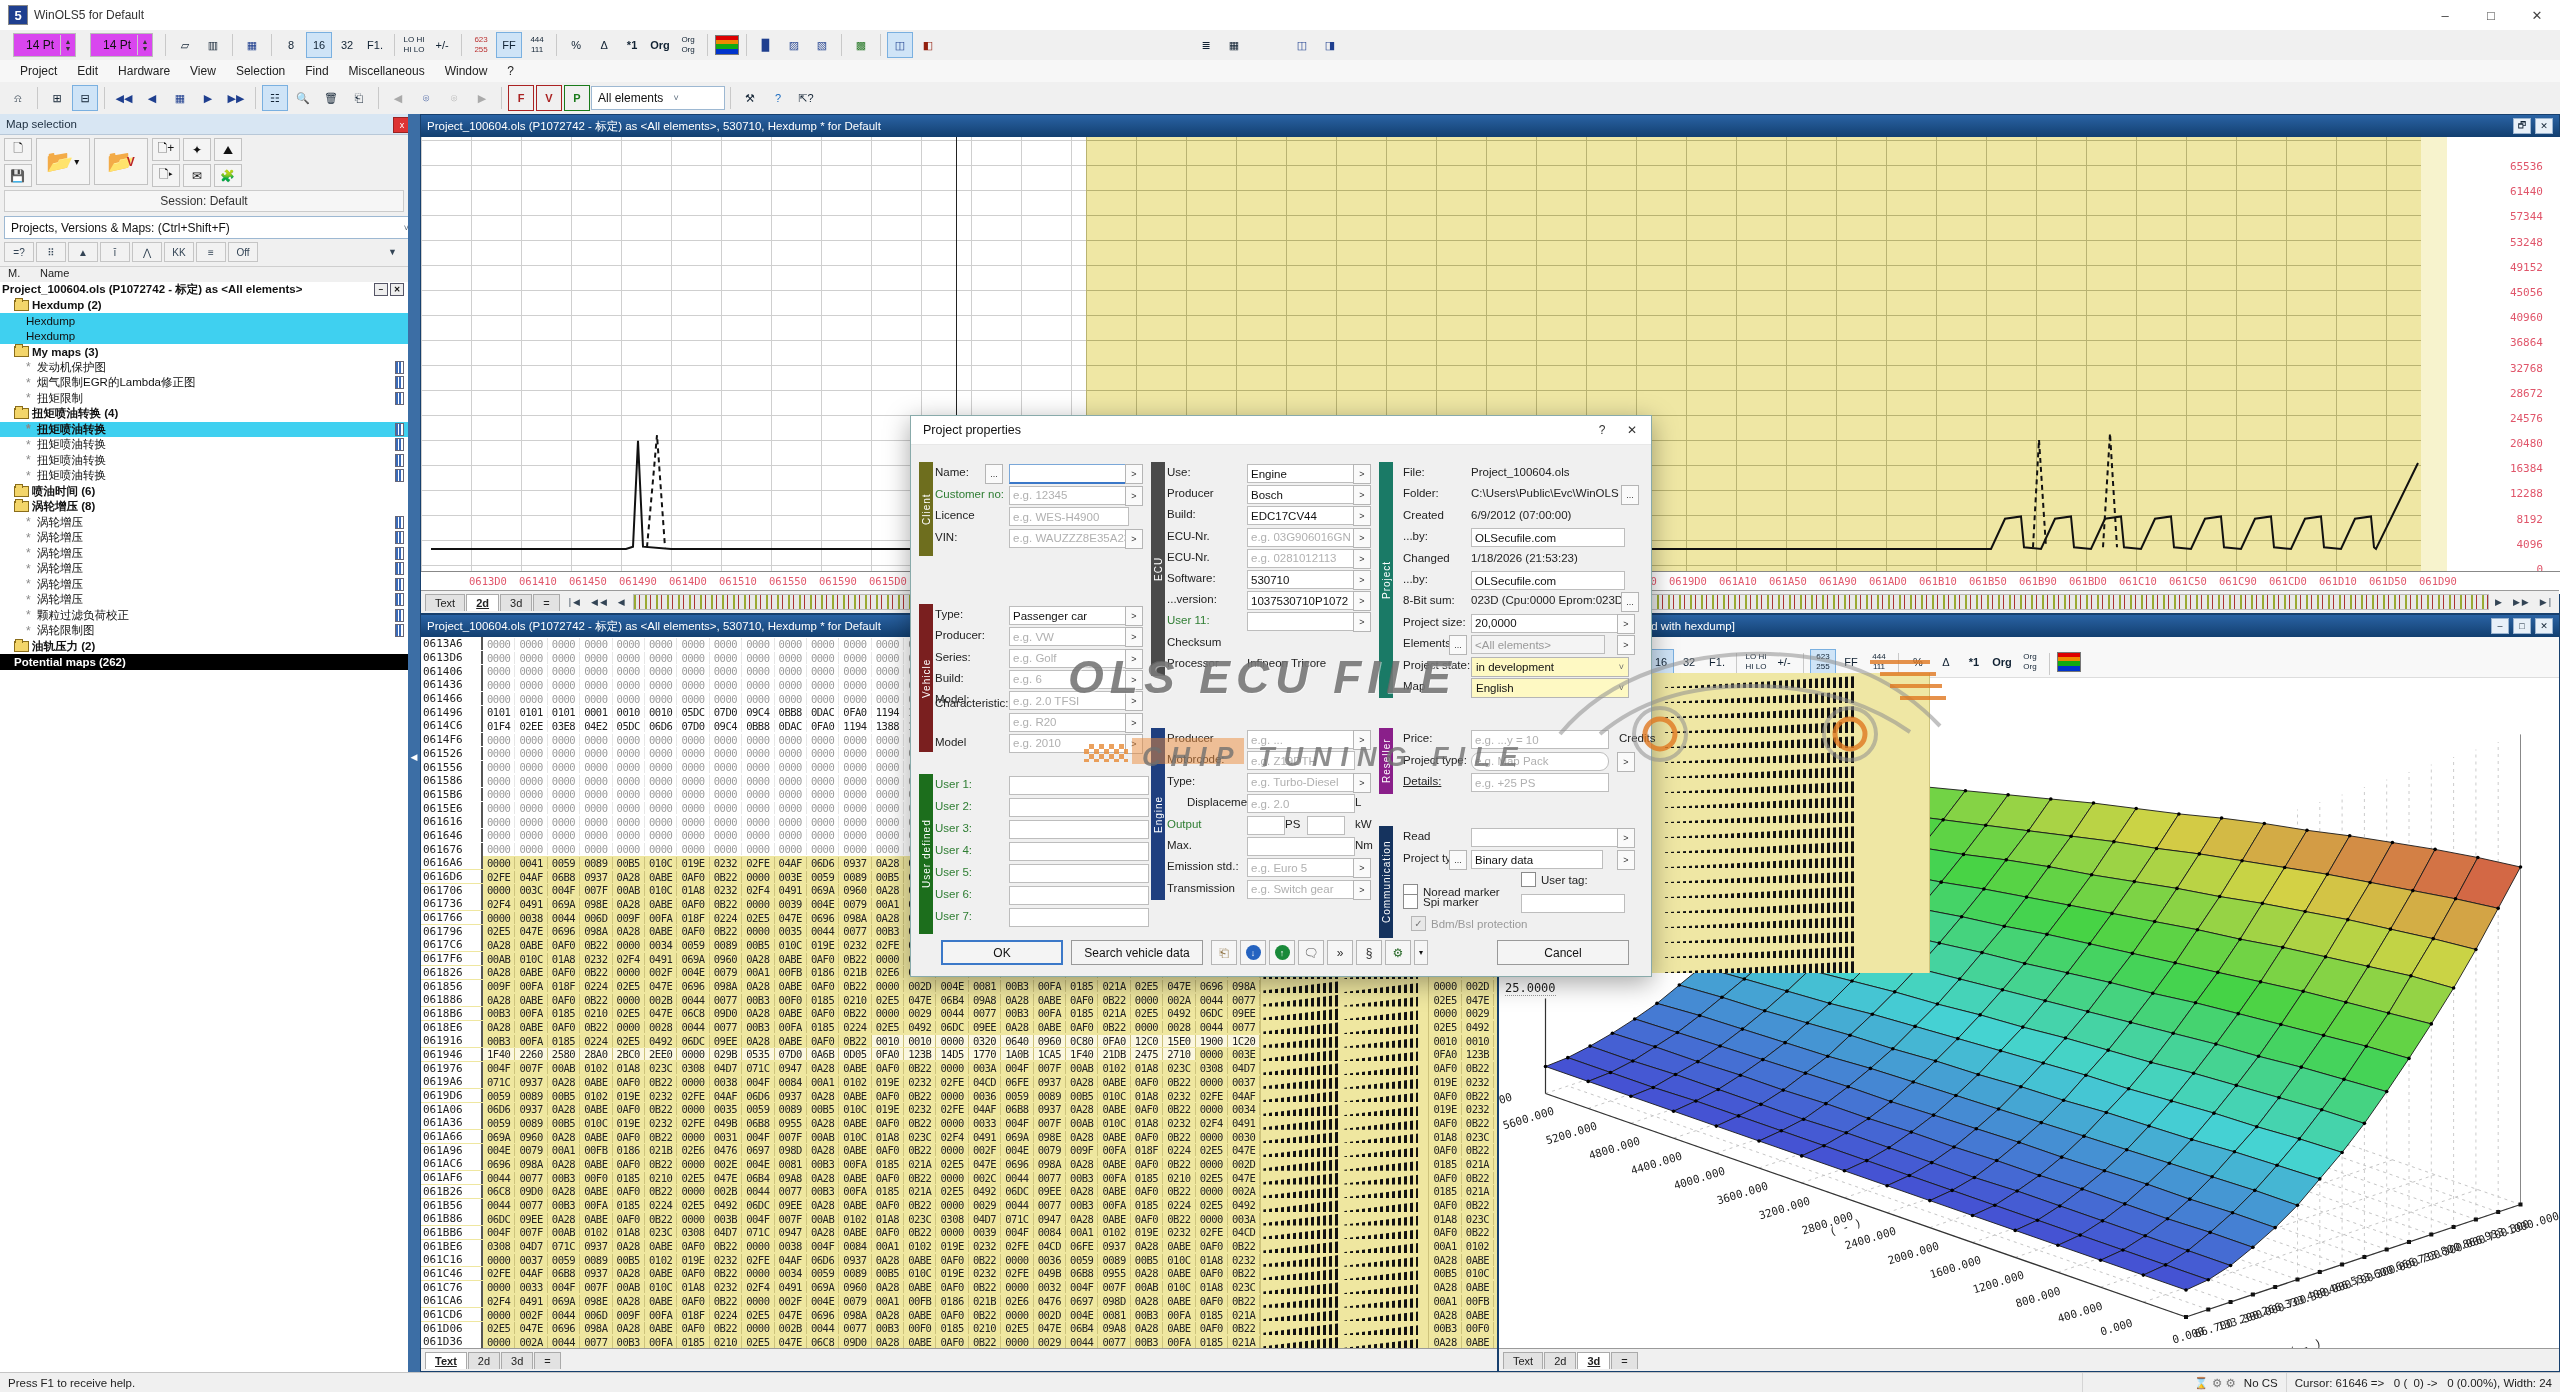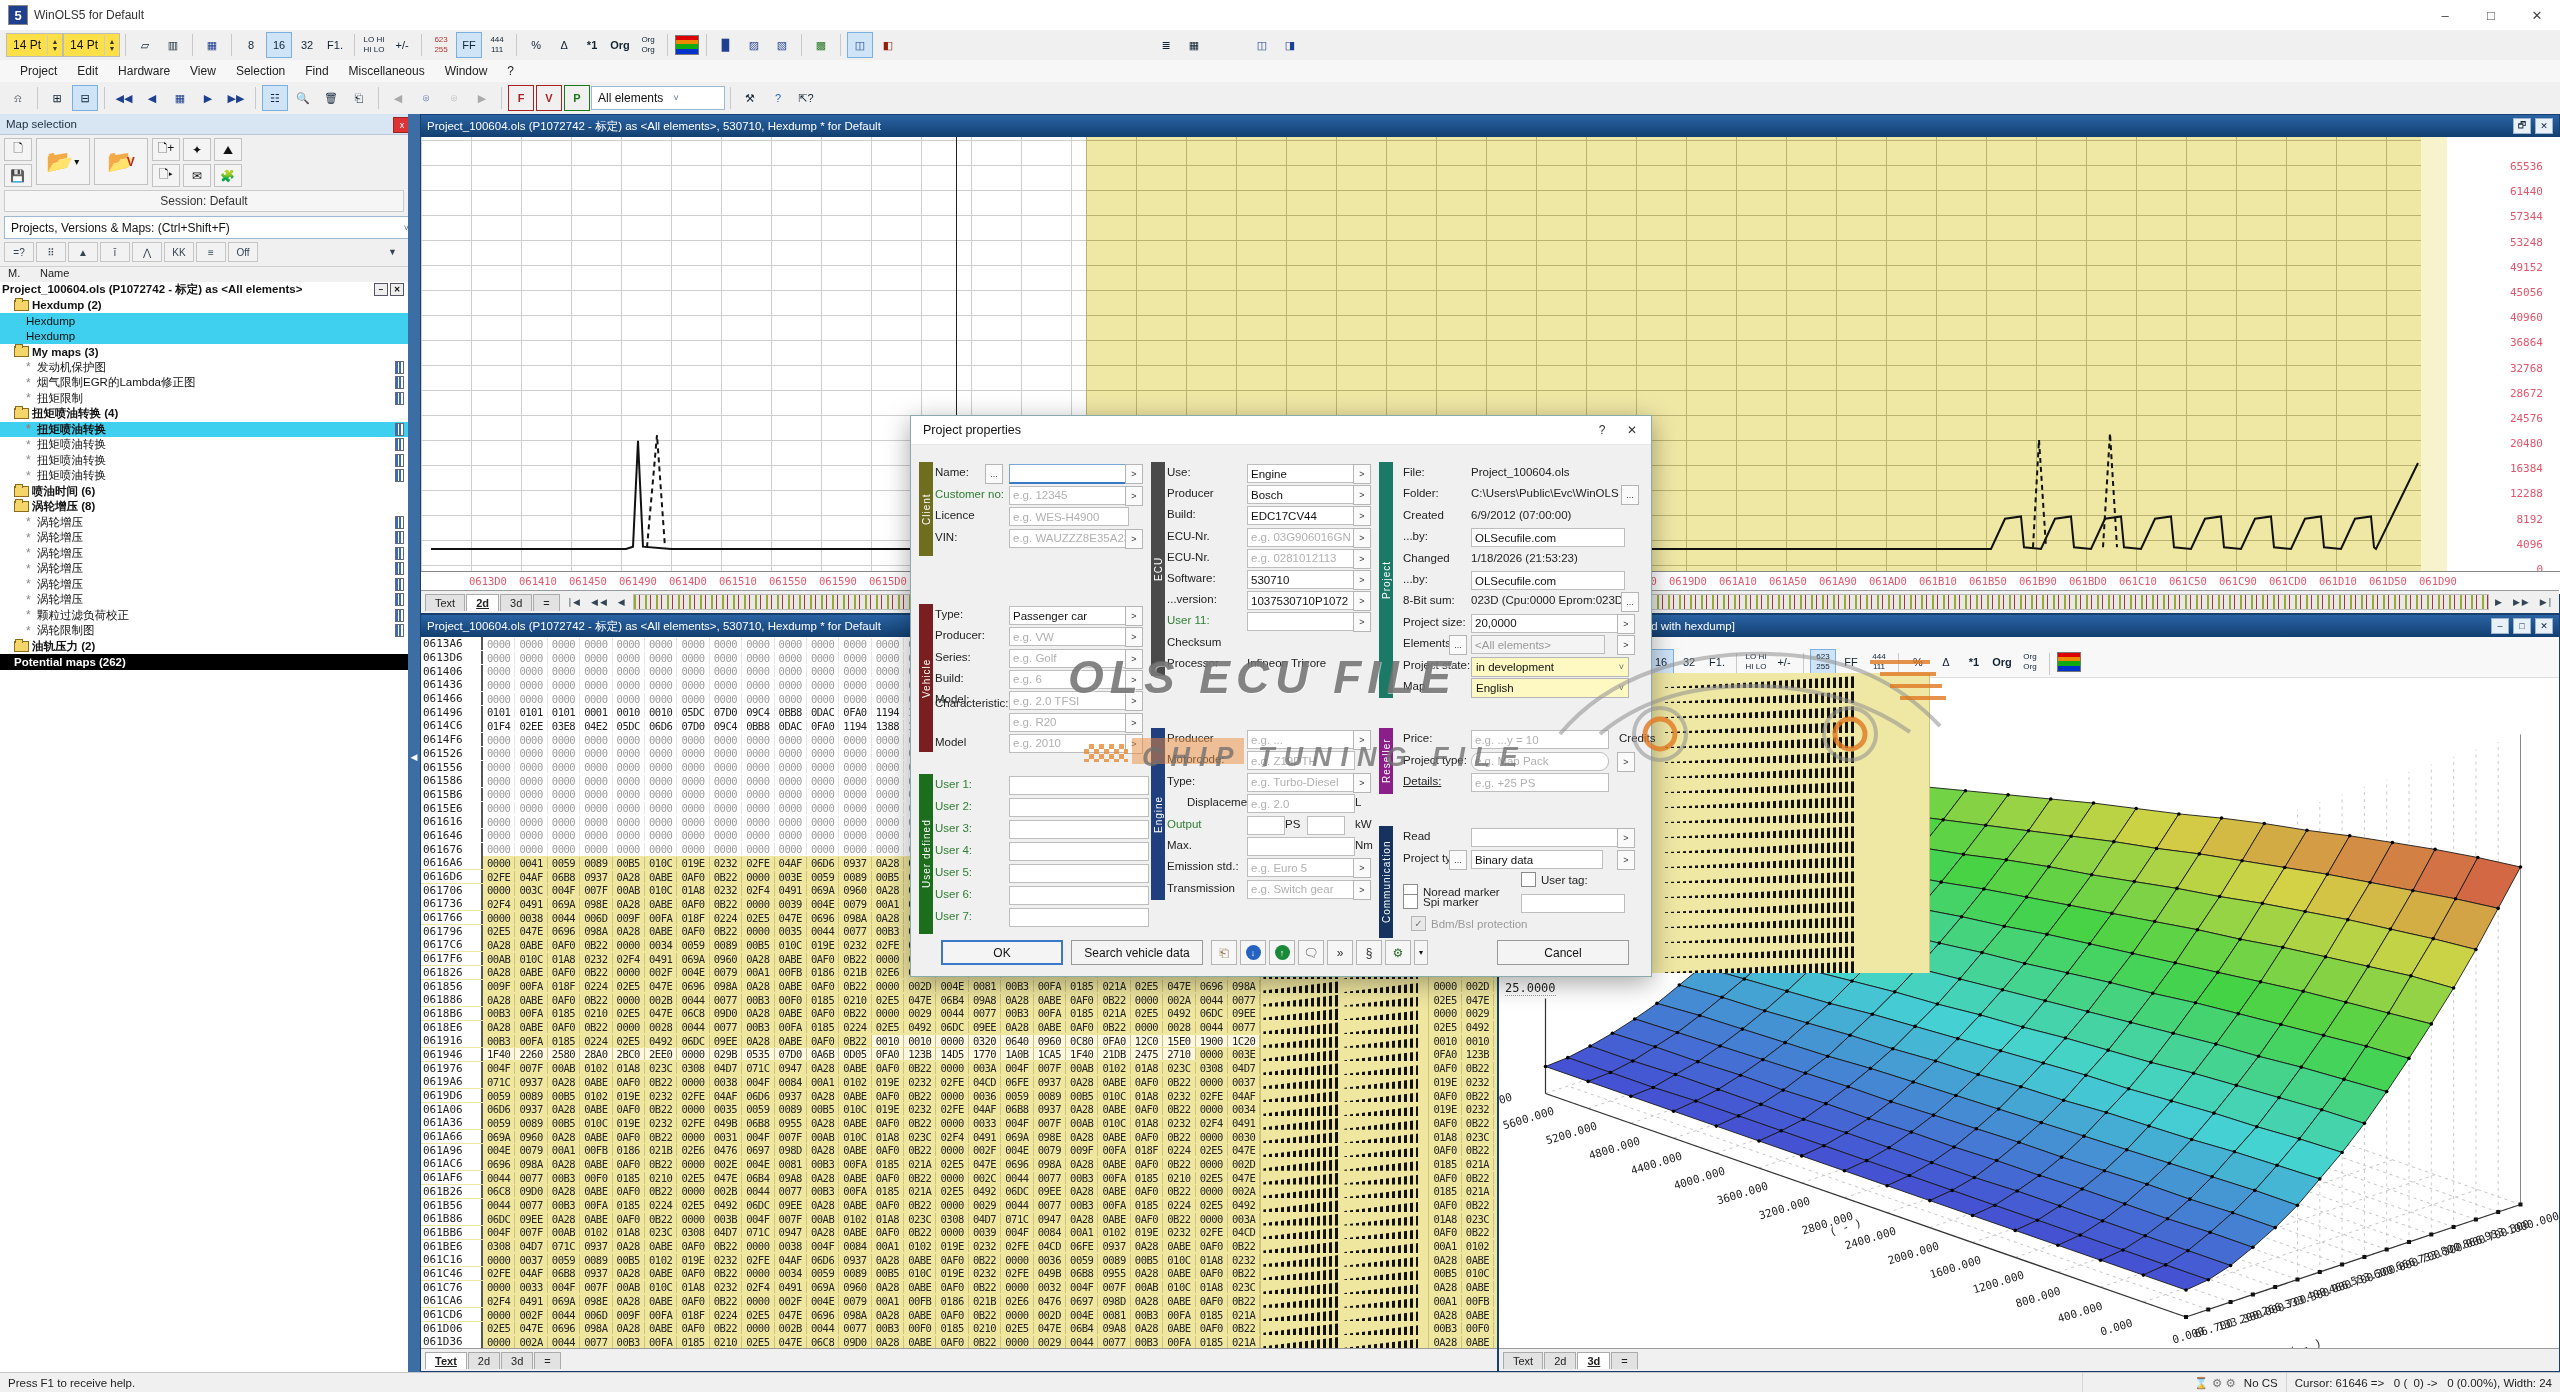--- a/index.html
+++ b/index.html
@@ -14,21 +14,21 @@
   .winbtn{width:46px;height:30px;display:flex;align-items:center;justify-content:center;color:#444;font-size:13px;}
   #toolbar1{left:0;top:30px;width:2560px;height:30px;background:#f0f0f0;border-bottom:1px solid #d9d9d9;display:flex;align-items:center;padding-left:6px;}
   #menubar{left:0;top:60px;width:2560px;height:22px;background:#f7f7f7;border-bottom:1px solid #ddd;display:flex;align-items:center;padding-left:10px;}
   .menuitem{padding:2px 10px;color:#222;}
   #toolbar2{left:0;top:82px;width:2560px;height:32px;background:#f0f0f0;border-bottom:1px solid #cfcfcf;display:flex;align-items:center;padding-left:4px;}
   .tbtn{min-width:24px;height:24px;margin:0 1px;display:flex;align-items:center;justify-content:center;
         font-size:11px;color:#123;border:1px solid transparent;white-space:pre;line-height:10px;text-align:center;}
   .tbtn.act{background:#cfe4f7;border:1px solid #7ab0e0;}
   .tbtn.gray{color:#aaa;}
   .tsep{width:1px;height:22px;background:#c9c9c9;margin:0 5px;}
-  .spinbox{display:flex;align-items:center;border:1px solid #bbb;background:#fde047;height:22px;margin:0 0;padding-left:6px;}
+  .spinbox{display:flex;align-items:center;border:1px solid #bbb;background:#d946ef;height:22px;margin:0 7px;padding-left:12px;}
   .spinarr{width:14px;height:20px;display:flex;flex-direction:column;align-items:center;justify-content:center;font-size:7px;color:#333;border-left:1px solid #ccc;margin-left:6px;}
   .rainbow{width:22px;height:18px;background:linear-gradient(#d00 0 25%,#e80 25% 45%,#1a1 45% 70%,#03c 70% 100%);border:1px solid #777;}
   .combo{display:flex;align-items:center;background:#fff;border:1px solid #9db8d2;height:22px;padding:0 6px;}
   .combo .chev{margin-left:10px;color:#567;font-size:9px;}
   
   #sidebar{left:0;top:114px;width:408px;height:1258px;background:#f0f0f0;border-right:1px solid #b5b5b5;}
   #sidetitle{left:0;top:0;width:408px;height:20px;background:#d8e6f3;border-bottom:1px solid #b8c8d8;display:flex;align-items:center;padding-left:6px;font-size:11.5px;color:#234;}
   #sideclose{position:absolute;right:3px;top:3px;width:16px;height:14px;background:#d33;color:#fff;font-size:9px;display:flex;align-items:center;justify-content:center;border:1px solid #922;}
   .sideicons{left:4px;top:24px;display:flex;gap:4px;align-items:flex-start;}
   .sicol{display:flex;flex-direction:column;gap:3px;}

